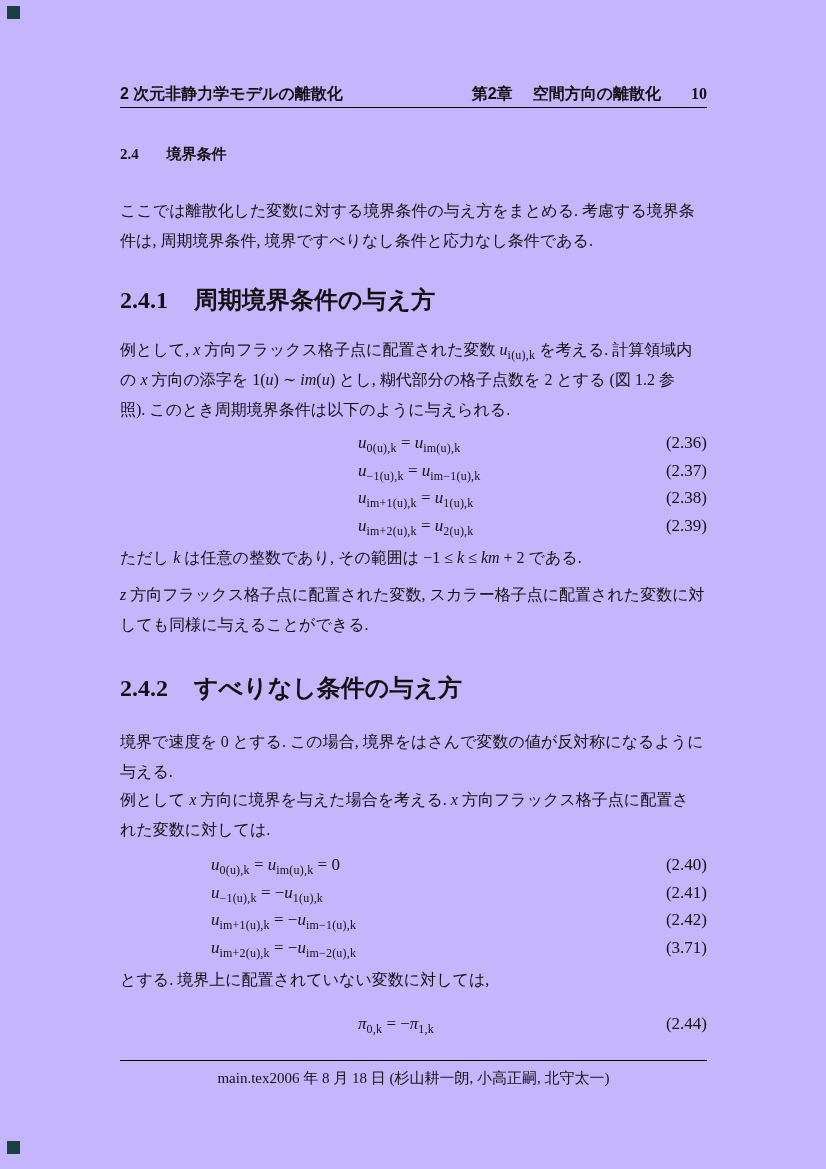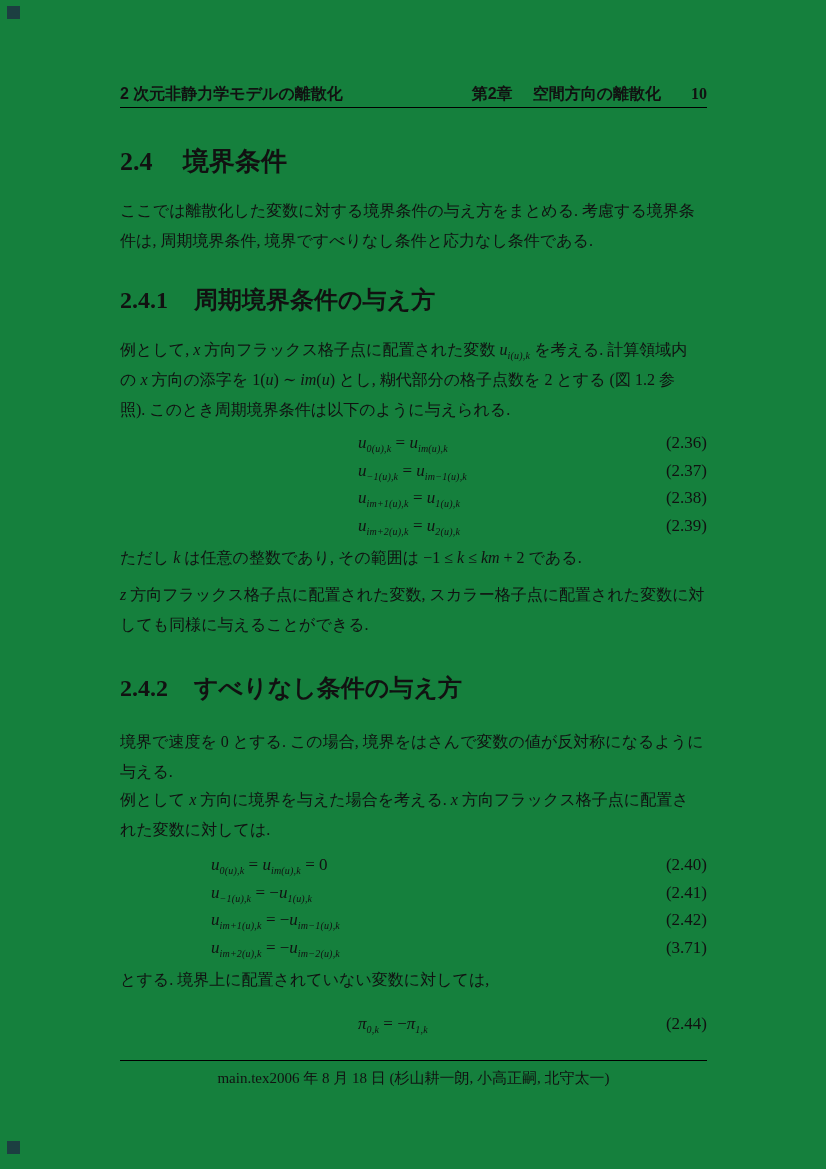--- a/index.html
+++ b/index.html
@@ -1,52 +1,52 @@
 <!DOCTYPE html>
 <html><head>
 <meta charset="utf-8">
 <style>
   html,body { margin:0; padding:0; background:#fff; }
   .page {
-    position:relative; width:826px; height:1169px; background:#15803d;
+    position:relative; width:826px; height:1169px; background:#c4b5fd;
     color:#111111; overflow:hidden;
     font-family:"Liberation Serif","DejaVu Serif",serif;
   }
   .abs { position:absolute; left:120px; width:587px; }
   .gothic { font-family:"Liberation Sans","DejaVu Sans",sans-serif; }
 
   .corner { position:absolute; left:7px; width:13px; height:13px; background:#1c3f41; }
   .corner.top { top:6px; }
   .corner.bottom { top:1141px; }
 
   .hdr { top:84px; display:flex; justify-content:space-between; align-items:baseline;
          font-size:16px; font-weight:bold; line-height:20px; }
   .hdr-chapter { margin-right:16px; }
   .hdr-title   { margin-right:26px; }
   .pgnum { font-family:"Liberation Serif","DejaVu Serif",serif; }
 
   .rule { border-top:1.4px solid #000; height:0; }
   .hdr-rule { top:107px; }
   .ftr-rule { top:1060px; }
 
-  .sec { top:147px; font-size:26px; font-weight:bold; line-height:28px; }
+  .sec { top:140px; font-size:15px; font-weight:bold; line-height:28px; }
   .sec .num { margin-right:24px; font-family:"Liberation Serif","DejaVu Serif",serif; }
 
   .sub { font-size:24px; font-weight:bold; line-height:24px; }
   .sub .num { margin-right:20px; font-family:"Liberation Serif","DejaVu Serif",serif; }
   #sub1 { top:288px; }
   #sub2 { top:676px; }
 
   .para { font-size:16px; line-height:30px; }
   .tline { white-space:nowrap; height:30px; }
   #p1 { top:196px; } #p2 { top:335px; } #p3 { top:543px; } #p4 { top:580px; }
   #p5 { top:727px; } #p6 { top:785px; } #p7 { top:965px; }
 
   i { font-family:"Liberation Serif","DejaVu Serif",serif; font-style:italic; }
-  sub { font-size:10px; font-style:italic; line-height:0; letter-spacing:0.2px; }
+  sub { font-size:12px; line-height:0; letter-spacing:0.2px; }
 
   .eqrow { display:flex; align-items:baseline; height:27.5px; line-height:27.5px; font-size:17px; }
   .eqrow .eqnum { margin-left:auto; font-style:normal; }
   #eqg1 { top:429px; } #eqg1 .expr { margin-left:238px; }
   #eqg2 { top:851px; } #eqg2 .expr { margin-left:91px; }
   #eq44 { top:1010px; } #eq44 .expr { margin-left:238px; }
 
   .ftr { top:1066px; display:flex; justify-content:center; align-items:baseline;
          font-size:15px; line-height:24px; }
 </style>

